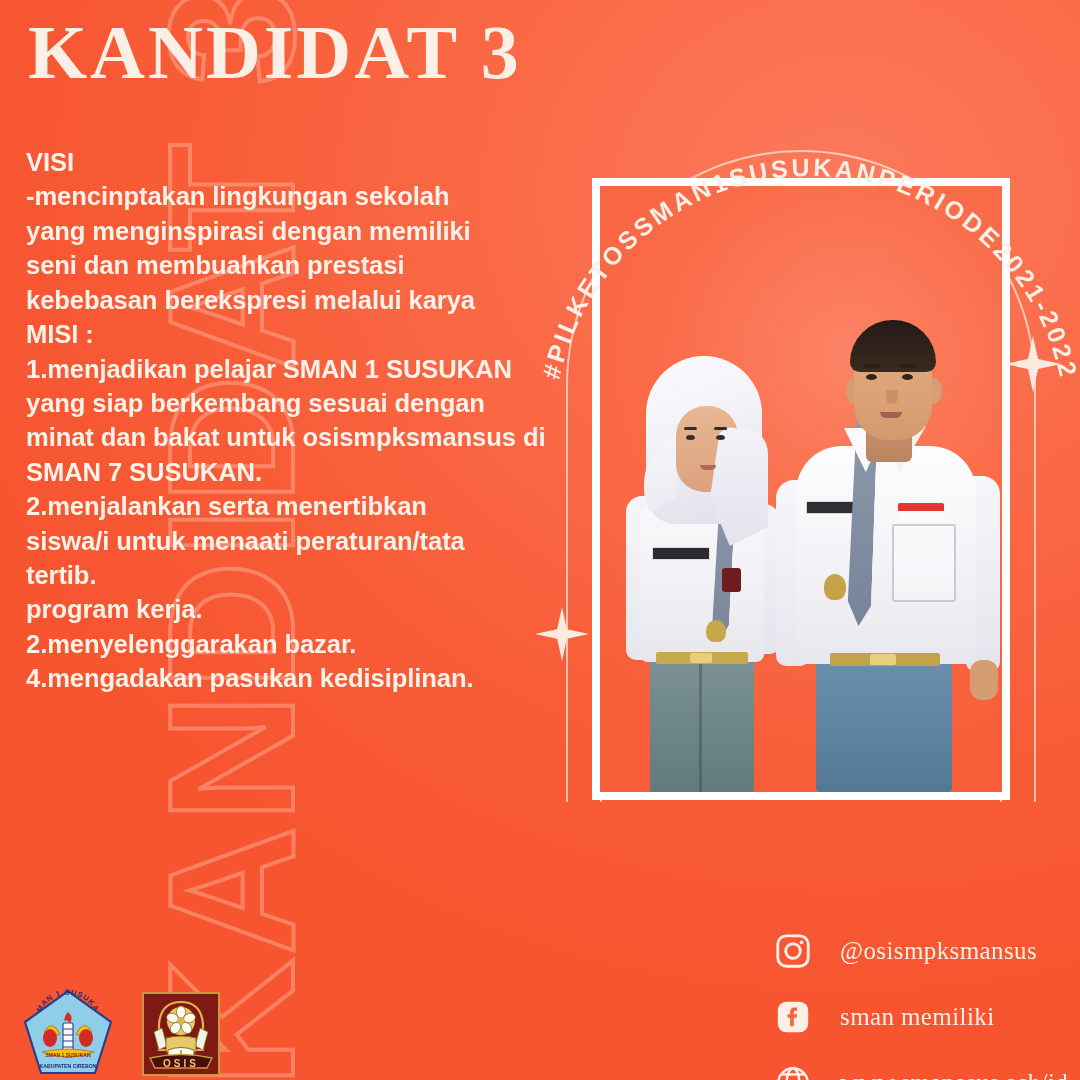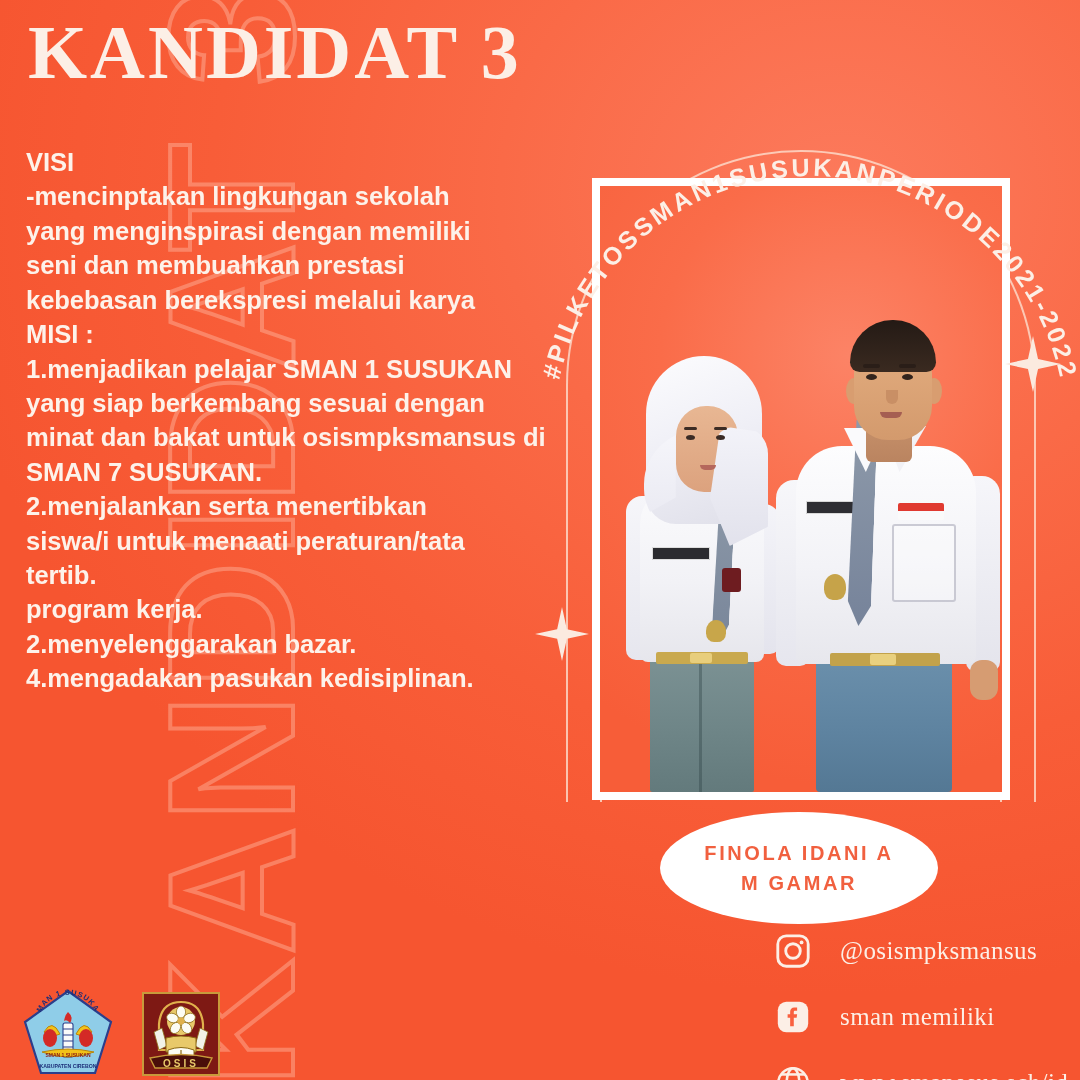--- a/index.html
+++ b/index.html
@@ -456,24 +456,20 @@
       </defs>
       <text>
         <textPath href="#arcpath" startOffset="50%" text-anchor="middle">#PILKETOSSMAN1SUSUKANPERIODE2021-2022</textPath>
       </text>
     </svg>
   </div>
 
   <div class="sparkle" id="sparkle-right"></div>
   <div class="sparkle" id="sparkle-left"></div>
 
-  <div id="name-badge">
-    <div>FINOLA IDANI A</div>
-    <div>M GAMAR</div>
-  </div>
 
   <div id="social">
 
     <div class="social-row">
       <span class="ico">
         <svg width="38" height="38" viewBox="0 0 24 24" fill="none" stroke="#FCEFE6" stroke-width="1.8">
           <rect x="2.4" y="2.4" width="19.2" height="19.2" rx="5.4"></rect>
           <circle cx="12" cy="12" r="4.6"></circle>
           <circle cx="17.4" cy="6.6" r="1.2" fill="#FCEFE6" stroke="none"></circle>
         </svg>

